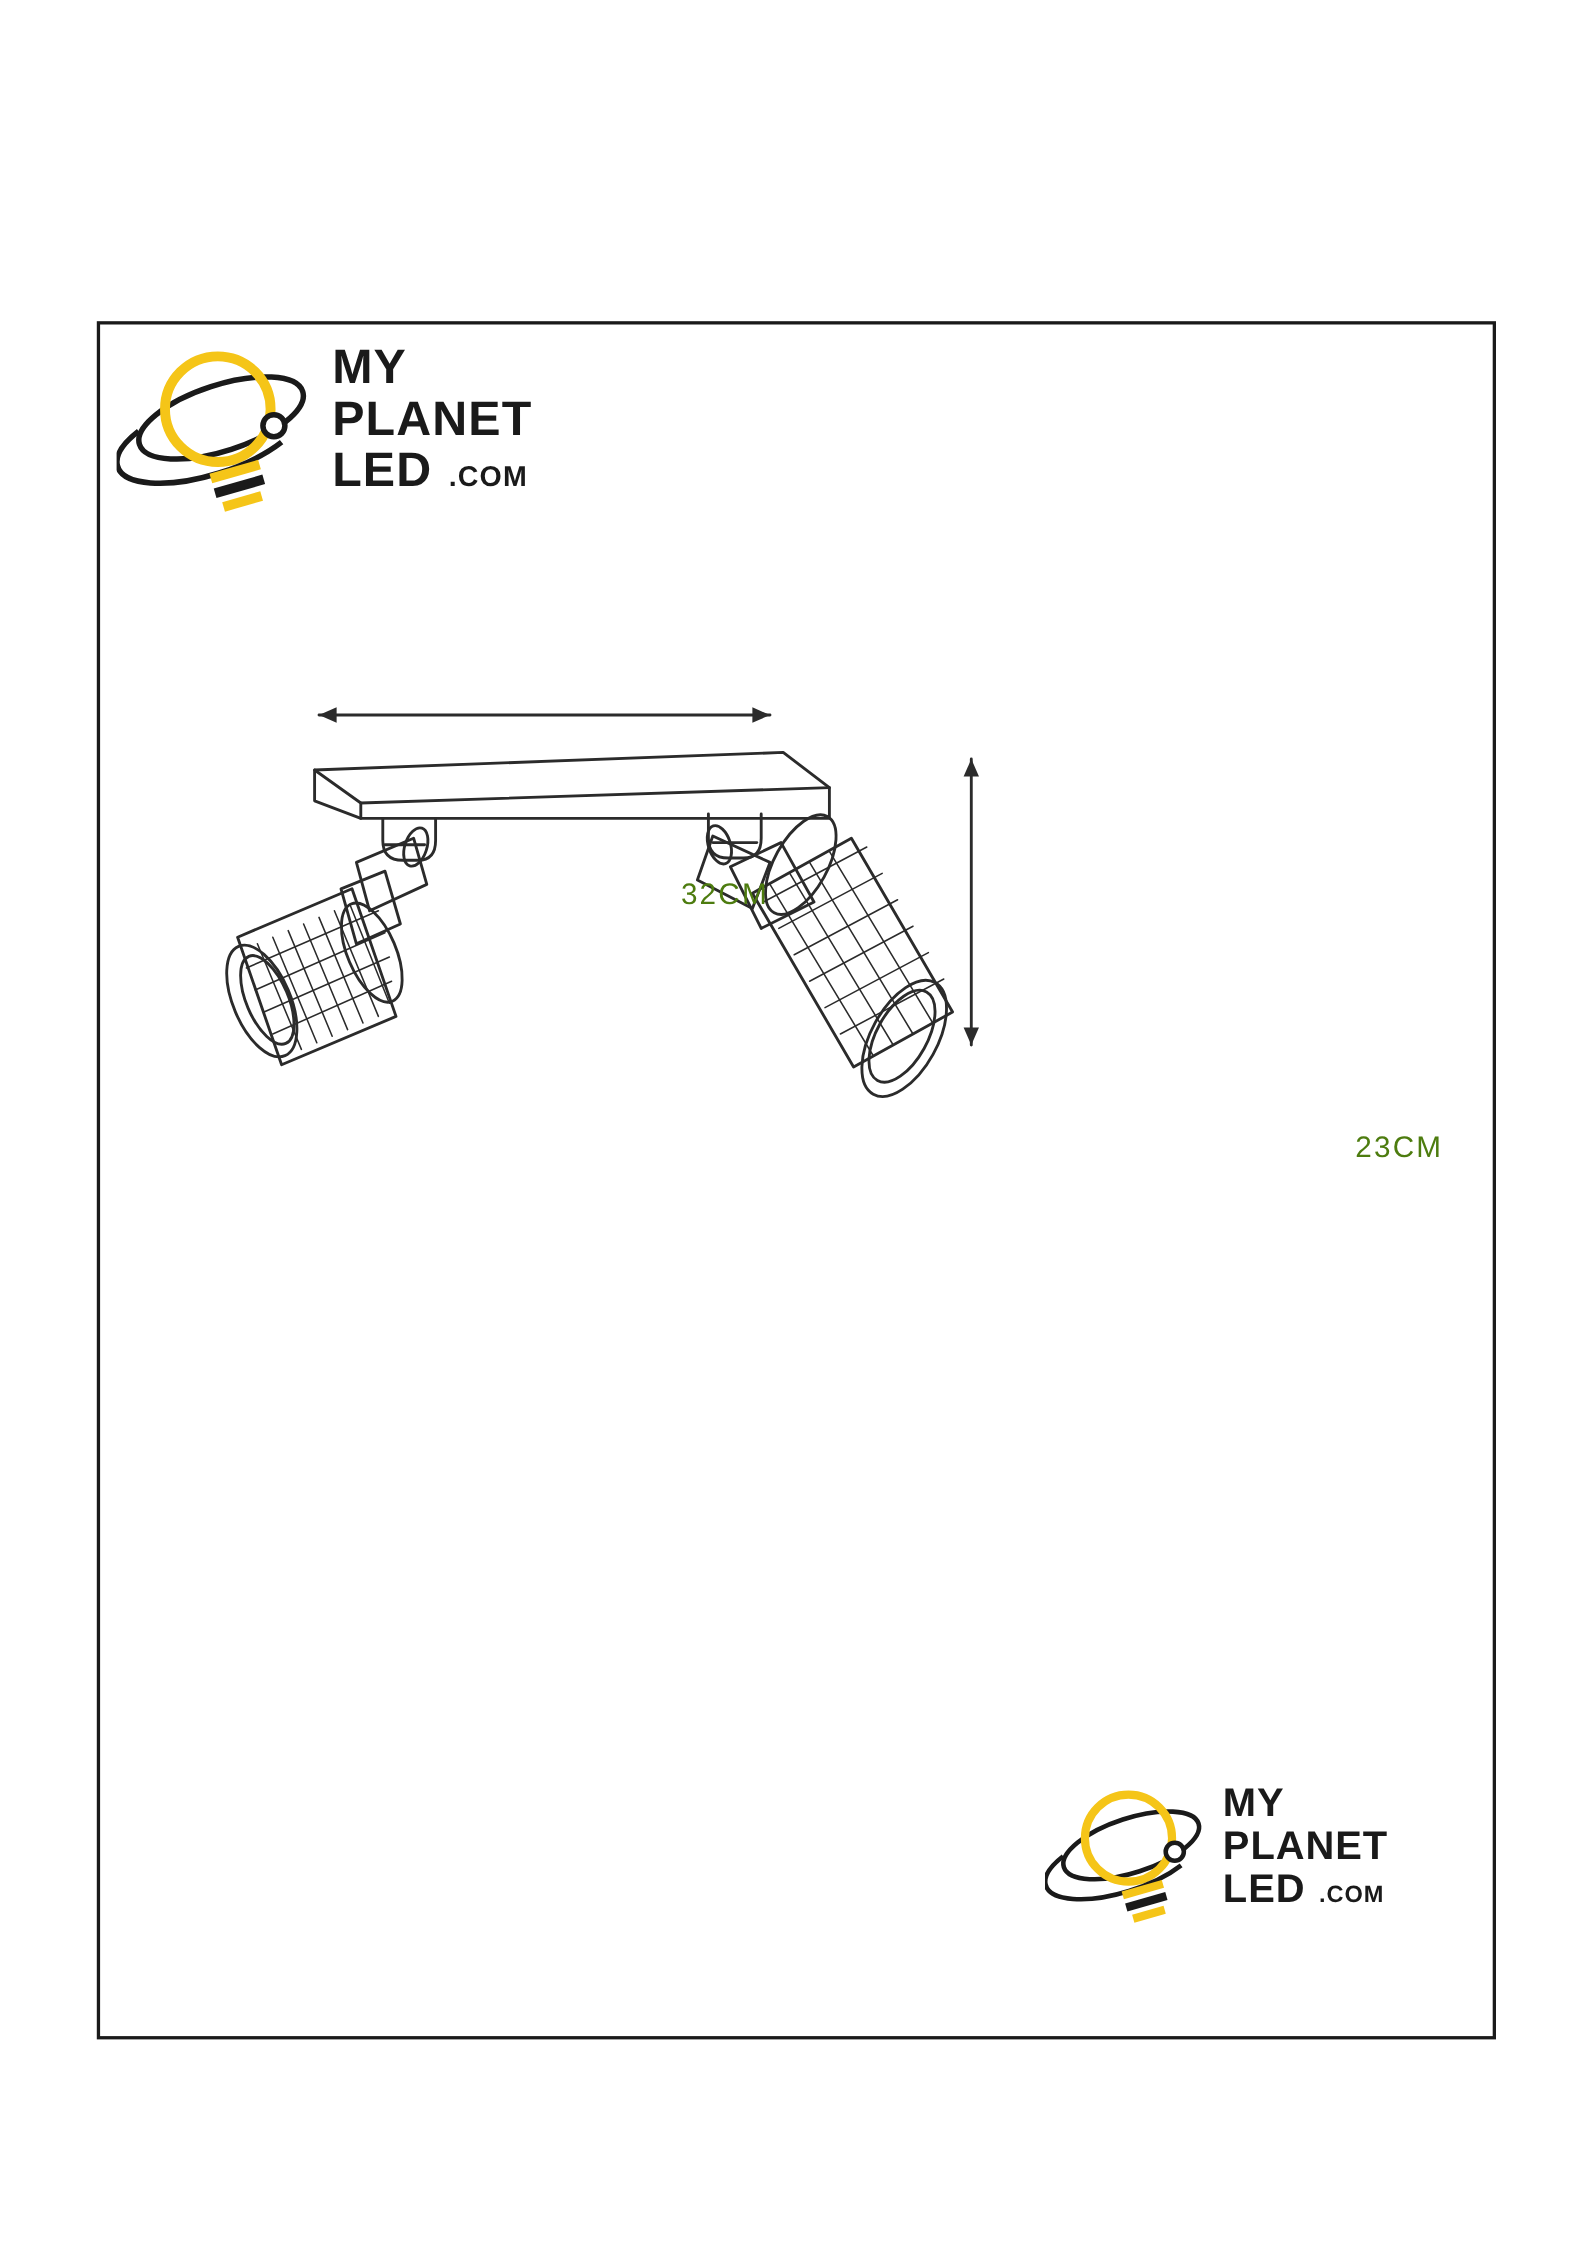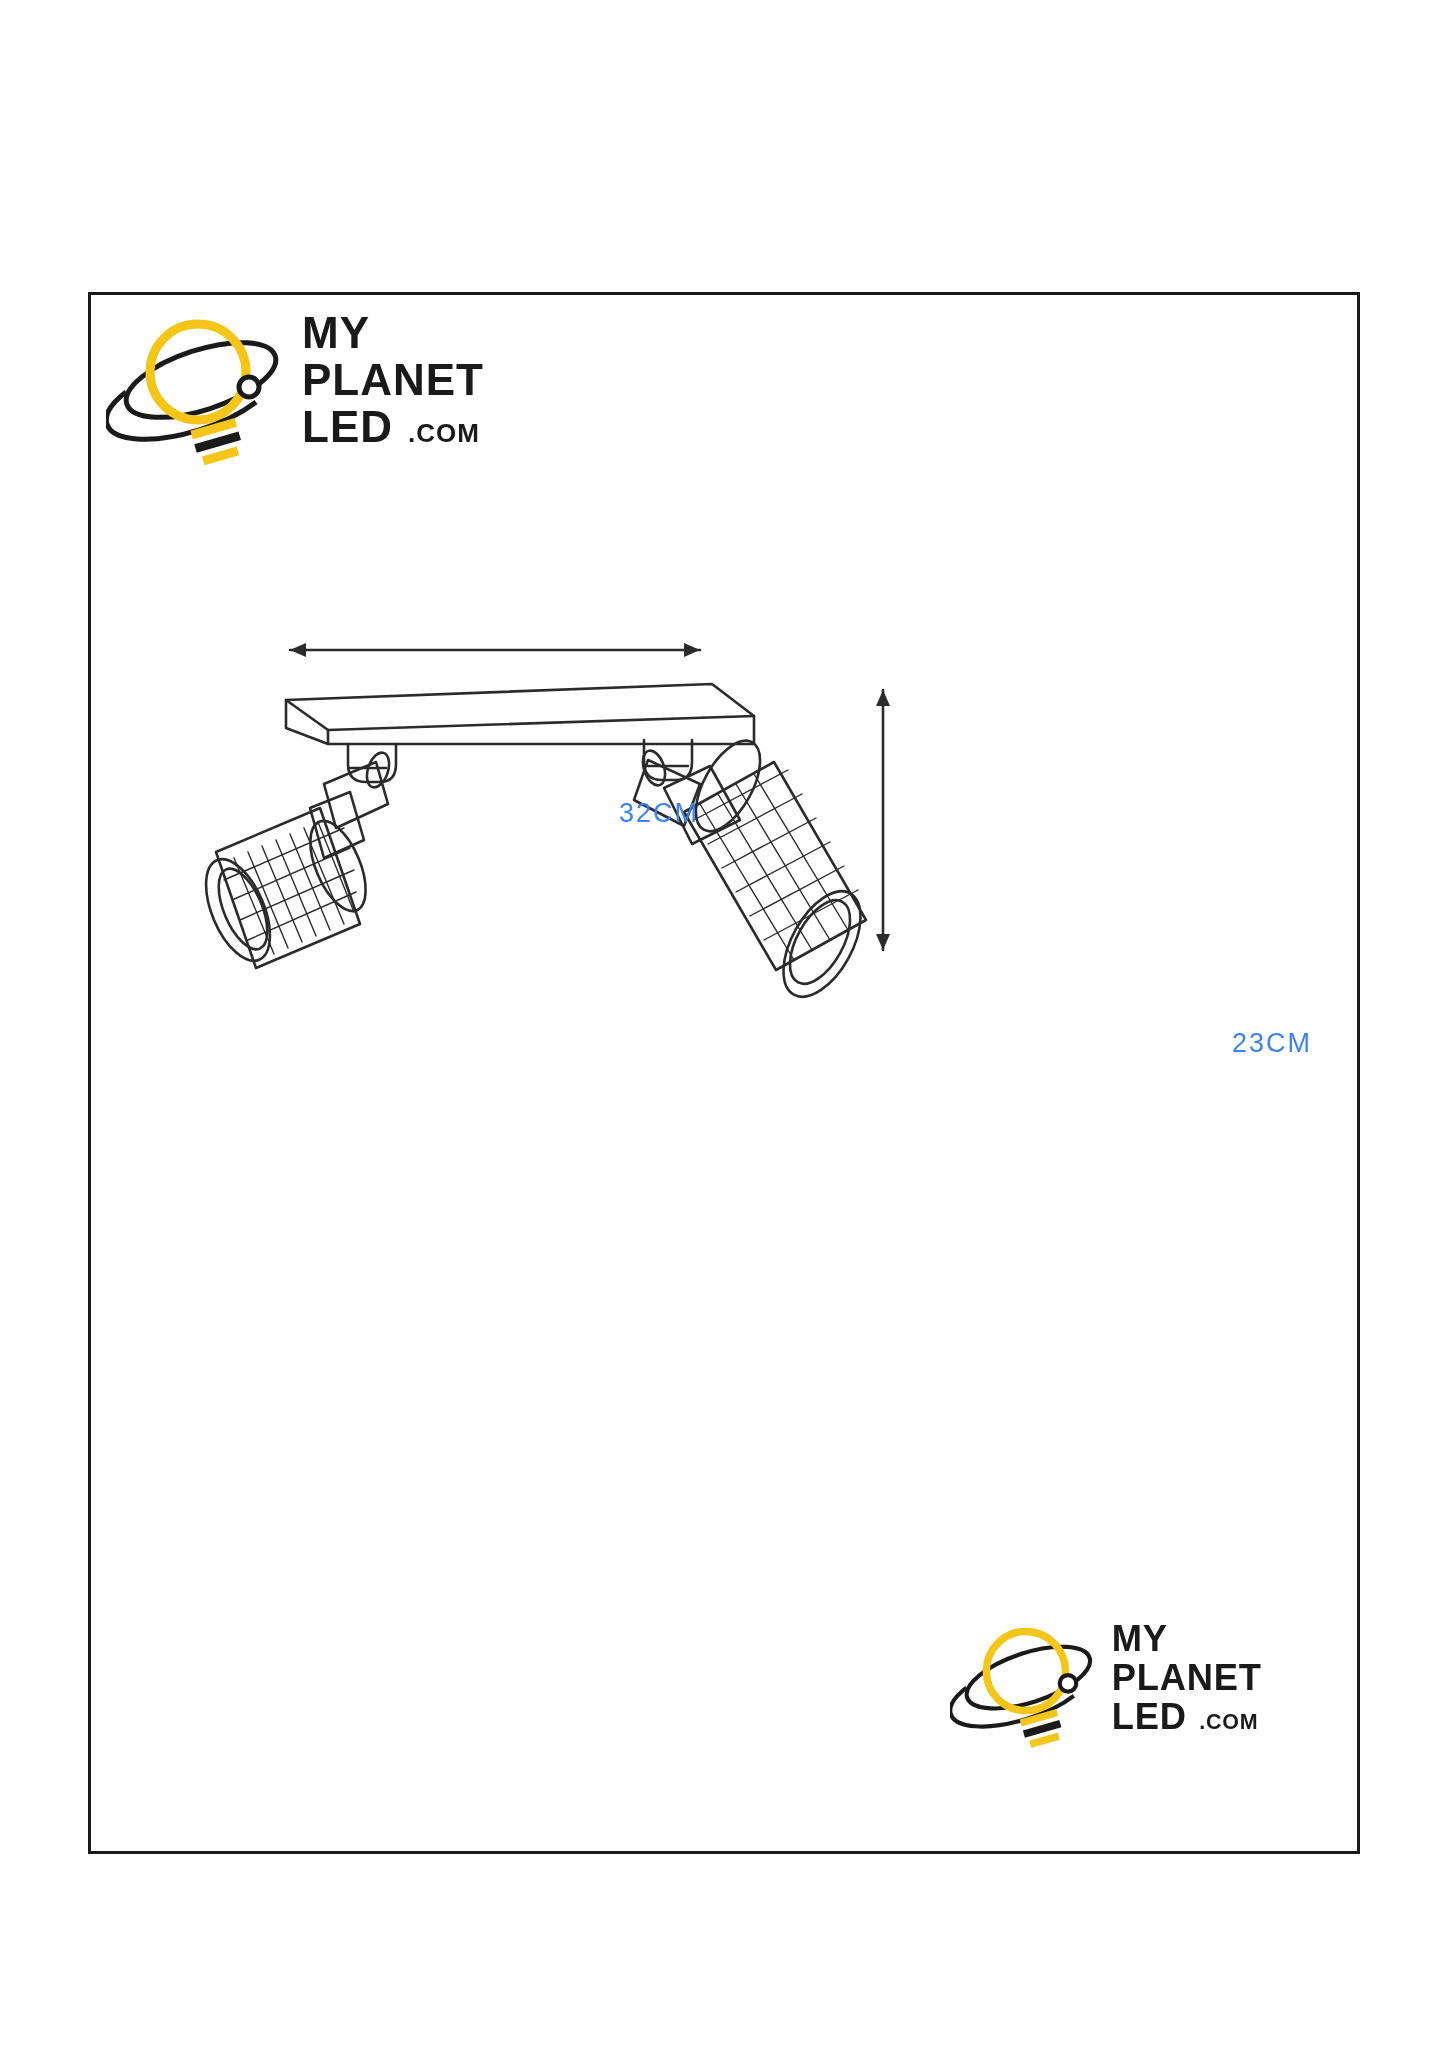--- a/index.html
+++ b/index.html
@@ -56,21 +56,21 @@
     position: absolute;
     left: 88px;
     top: 292px;
     width: 1272px;
     height: 1562px;
   }
 
   .dim-label {
     position: absolute;
     font-family: "Liberation Sans", sans-serif;
-    color: #3b82f6;
+    color: #4d7c0f;
     letter-spacing: 2px;
     font-size: 27px;
     white-space: nowrap;
   }
   #label-width {
     left: 619px;
     top: 798px;
   }
   #label-height {
     left: 1232px;

